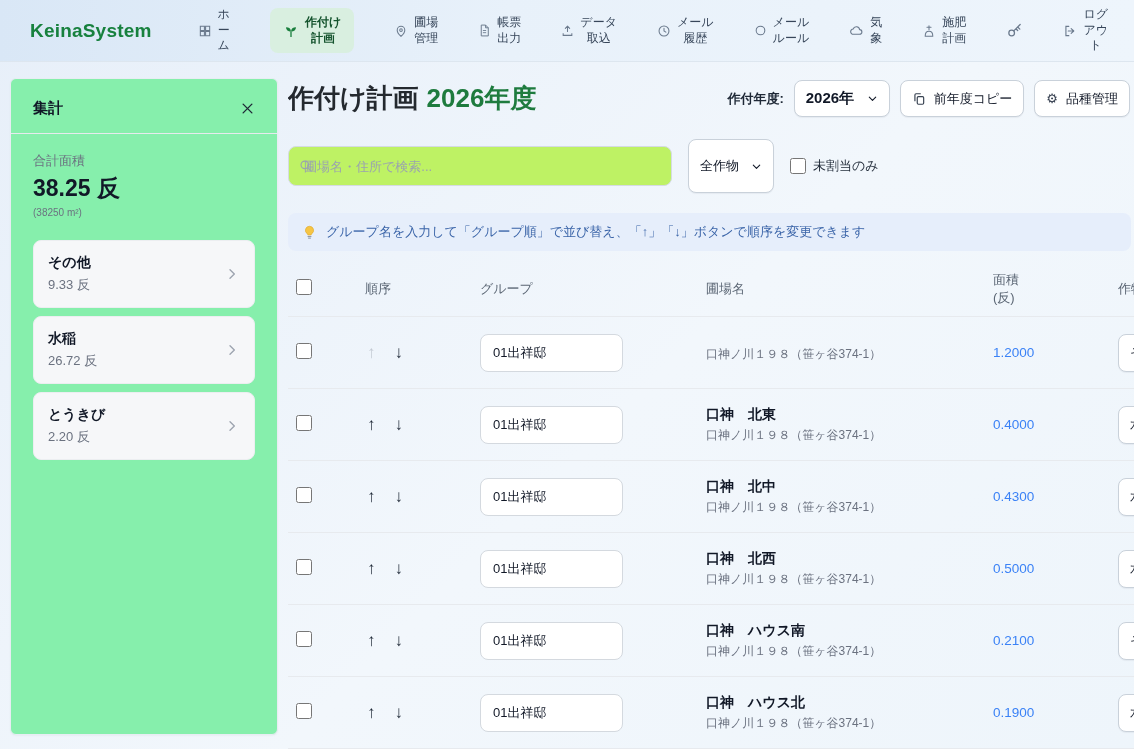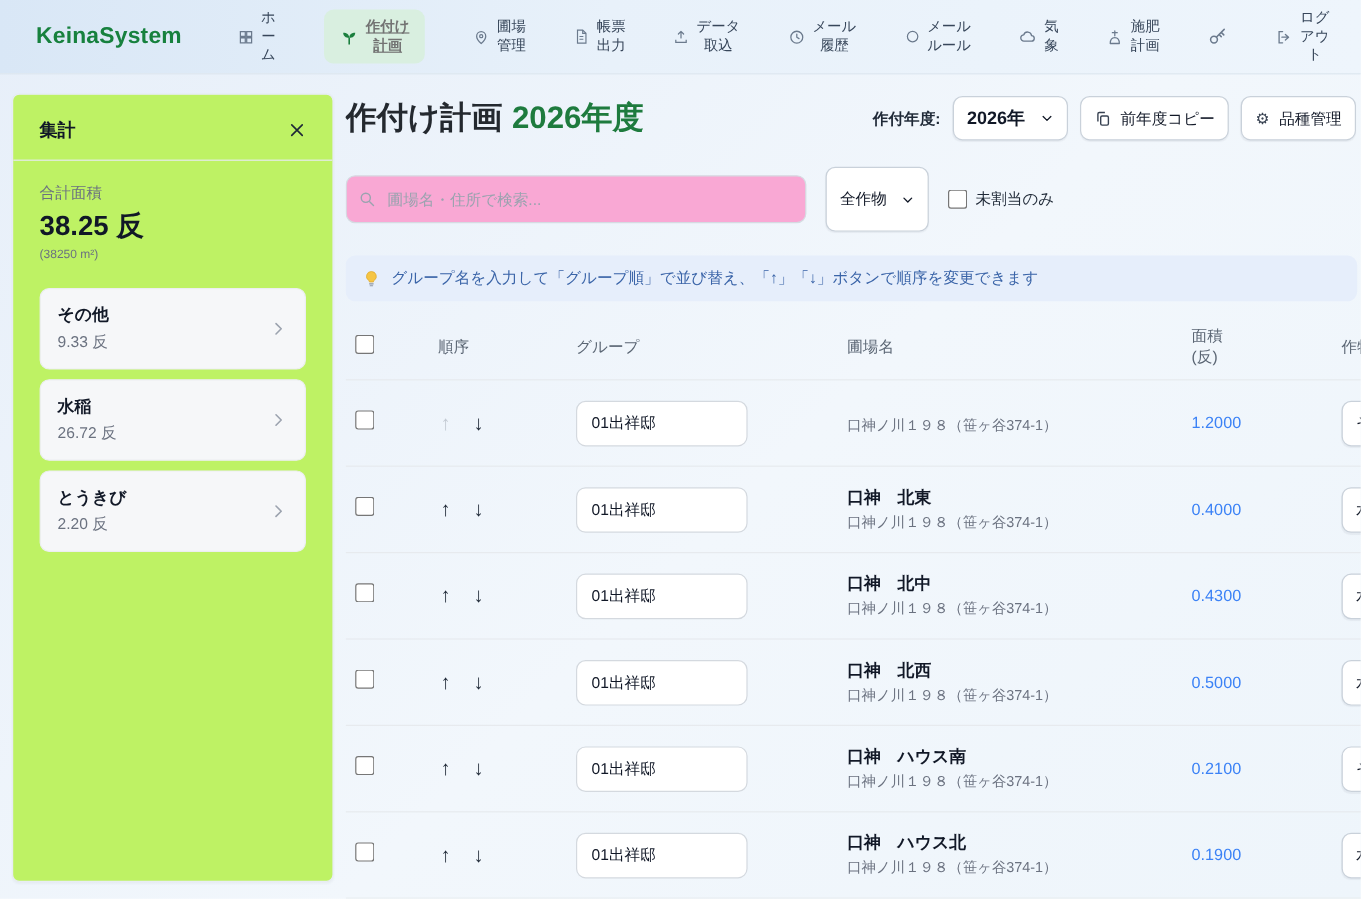--- a/index.html
+++ b/index.html
@@ -20,28 +20,28 @@
   .brand { font-size:19px; font-weight:bold; color:#17813e; letter-spacing:.2px; margin-right:46px; }
   .nav-items { flex:1; display:flex; align-items:center; justify-content:space-between; }
   .nav-item {
     display:flex; align-items:center; gap:6px; cursor:pointer;
     color:#37465a; font-size:12px; line-height:1.3;
   }
   .nav-item .nav-icon { color:#6b7a8d; display:flex; }
   .nav-item .nav-label { white-space:pre-line; text-align:center; }
   .nav-item.active {
     background:#d9efe0; border-radius:8px; padding:7px 13px;
-    color:#737373; font-weight:bold;text-decoration:underline;
+    color:#14532d; font-weight:bold;
   }
   .nav-item.active .nav-icon { color:#1b7f3e; }
 
   
   .sidebar {
     position:absolute; left:10px; top:78px; width:268px; bottom:14px;
-    background:#bef264; border:1px solid #e8edf3; border-radius:6px;
+    background:#86efac; border:1px solid #e8edf3; border-radius:6px;
     box-shadow:0 1px 2px rgba(16,24,40,.04); overflow:hidden;
   }
   .sidebar-header {
     display:flex; align-items:center; justify-content:space-between;
     padding:20px 20px 15px 22px; border-bottom:1px solid #e7eaee;
   }
   .sidebar-title { font-size:15px; font-weight:bold; color:#111827; }
   .close-btn { background:none; border:none; cursor:pointer; color:#1f2937; display:flex; padding:2px; }
   .sidebar-body { padding:18px 16px 0 22px; }
   .total-label { font-size:13px; color:#6b7280; }
@@ -75,21 +75,21 @@
   .sort-select { min-width:100px; justify-content:space-between; }
   .year-label { font-size:13px; font-weight:bold; color:#1f2937; }
   .year-select { min-width:96px; justify-content:space-between; font-size:15px; font-weight:bold; }
   .btn .btn-icon { display:flex; color:#374151; }
 
   .filter-row { display:flex; align-items:center; margin-top:22px; gap:16px; }
   .search-wrap { position:relative; }
   .search-wrap .search-icon { position:absolute; left:11px; top:50%; transform:translateY(-50%); color:#9aa3af; display:flex; }
   .search-input {
     width:384px; height:40px; border:1px solid #d5dbe2; border-radius:8px;
-    background:#f9a8d4; padding:0 12px 0 34px; font-size:13px; color:#1f2937;
+    background:#bef264; padding:0 12px 0 15px; font-size:13px; color:#1f2937;
     font-family:inherit; outline:none;
   }
   .search-input::placeholder { color:#9aa3af; }
   .allcrop-select { min-width:86px; justify-content:space-between; height:54px; }
   .unassigned { display:flex; align-items:center; gap:7px; font-size:13px; color:#1f2937; cursor:pointer; }
   .unassigned input { width:16px; height:16px; accent-color:#2563eb; }
 
   .banner {
     margin-top:20px; margin-right:3px;
     background:#e6eefb; border-radius:8px; padding:10px 14px;

